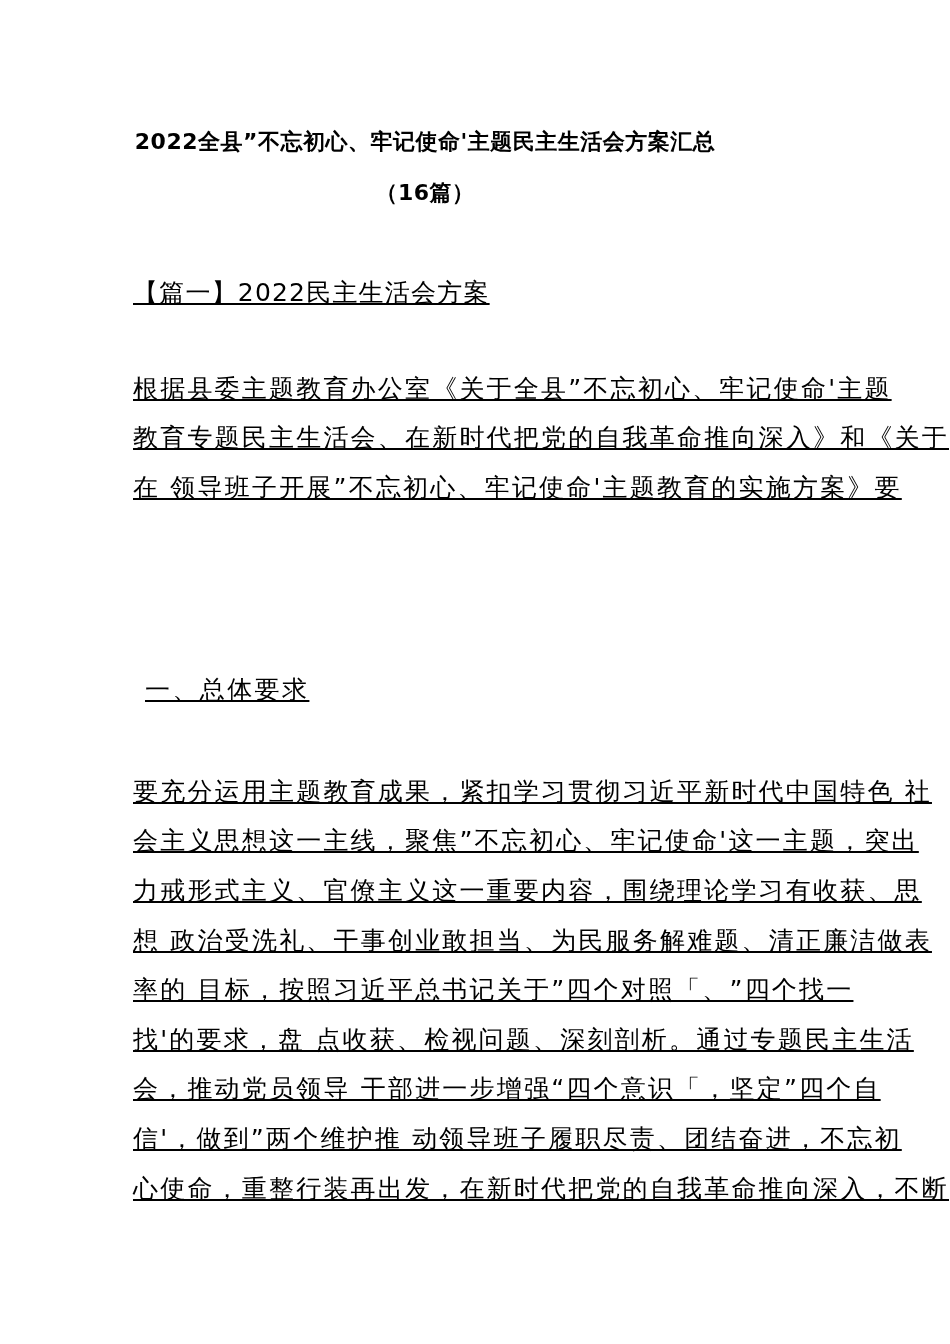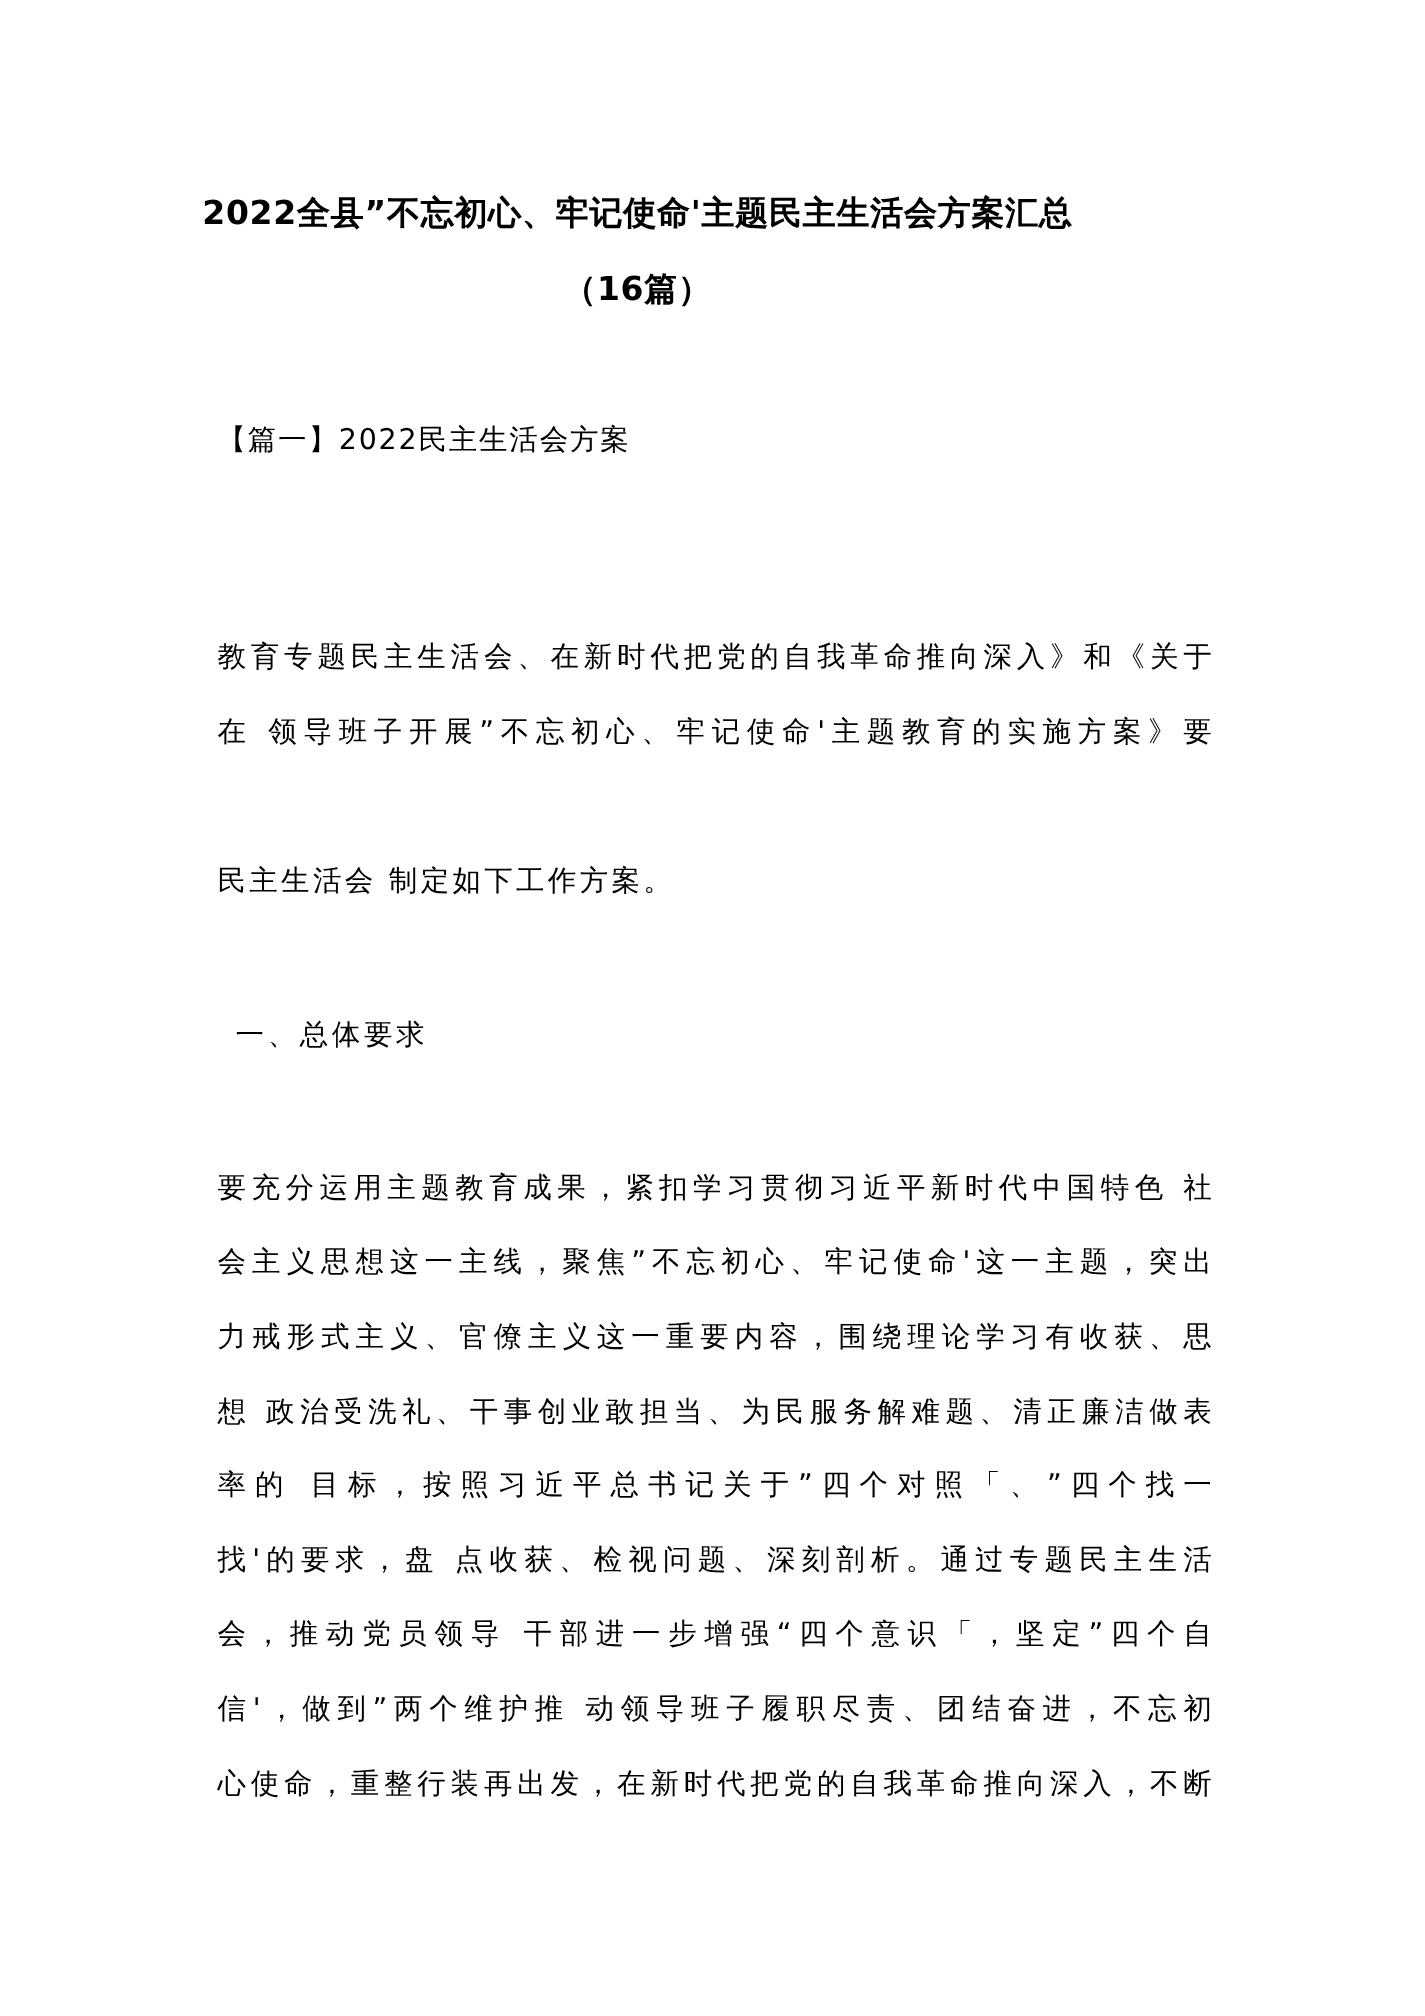--- a/index.html
+++ b/index.html
@@ -27,28 +27,29 @@
       left: 0;
       width: 850px;
       text-align: center;
       font-size: 22px;
       font-weight: bold;
       letter-spacing: 0.5px;
       white-space: nowrap;
     }
     .line {
       position: absolute;
-      left: 145px;
+      left: 133px;
       width: 665px;
-      font-size: 19px;
+      font-size: 25px;
       letter-spacing: 2.2px;
       white-space: nowrap;
       text-align: justify;
       text-align-last: justify;
       line-height: 26px;
+      text-decoration: underline;
     }
     .line.last {
       text-align-last: left;
     }
     .line.heading {
       text-align-last: left;
       letter-spacing: 2.4px;
       margin-left: 12px;
     }
     .line.chapter {
@@ -59,23 +60,23 @@
 </head>
 <body>
 
 <div class="page">
 
   <div class="title-line" style="top:127px;">2022全县”不忘初心、牢记使命'主题民主生活会方案汇总</div>
   <div class="title-line" style="top:178px;">（16篇）</div>
 
   <div class="line chapter" style="top:280px;">【篇一】2022民主生活会方案</div>
 
+  <div class="line" style="top:376px;">根据县委主题教育办公室《关于全县”不忘初心、牢记使命'主题</div>
   <div class="line" style="top:425px;">教育专题民主生活会、在新时代把党的自我革命推向深入》和《关于</div>
   <div class="line" style="top:475px;">在 领导班子开展”不忘初心、牢记使命'主题教育的实施方案》要</div>
-  <div class="line last" style="top:574px;">民主生活会 制定如下工作方案。</div>
 
   <div class="line heading" style="top:677px;">一、总体要求</div>
 
   <div class="line" style="top:779px;">要充分运用主题教育成果，紧扣学习贯彻习近平新时代中国特色 社</div>
   <div class="line" style="top:828px;">会主义思想这一主线，聚焦”不忘初心、牢记使命'这一主题，突出</div>
   <div class="line" style="top:878px;">力戒形式主义、官僚主义这一重要内容，围绕理论学习有收获、思</div>
   <div class="line" style="top:977px;">率的 目标，按照习近平总书记关于”四个对照「、”四个找一</div>
   <div class="line" style="top:928px;">想 政治受洗礼、干事创业敢担当、为民服务解难题、清正廉洁做表</div>
   <div class="line" style="top:1027px;">找'的要求，盘 点收获、检视问题、深刻剖析。通过专题民主生活</div>
   <div class="line" style="top:1076px;">会，推动党员领导 干部进一步增强“四个意识「，坚定”四个自</div>

